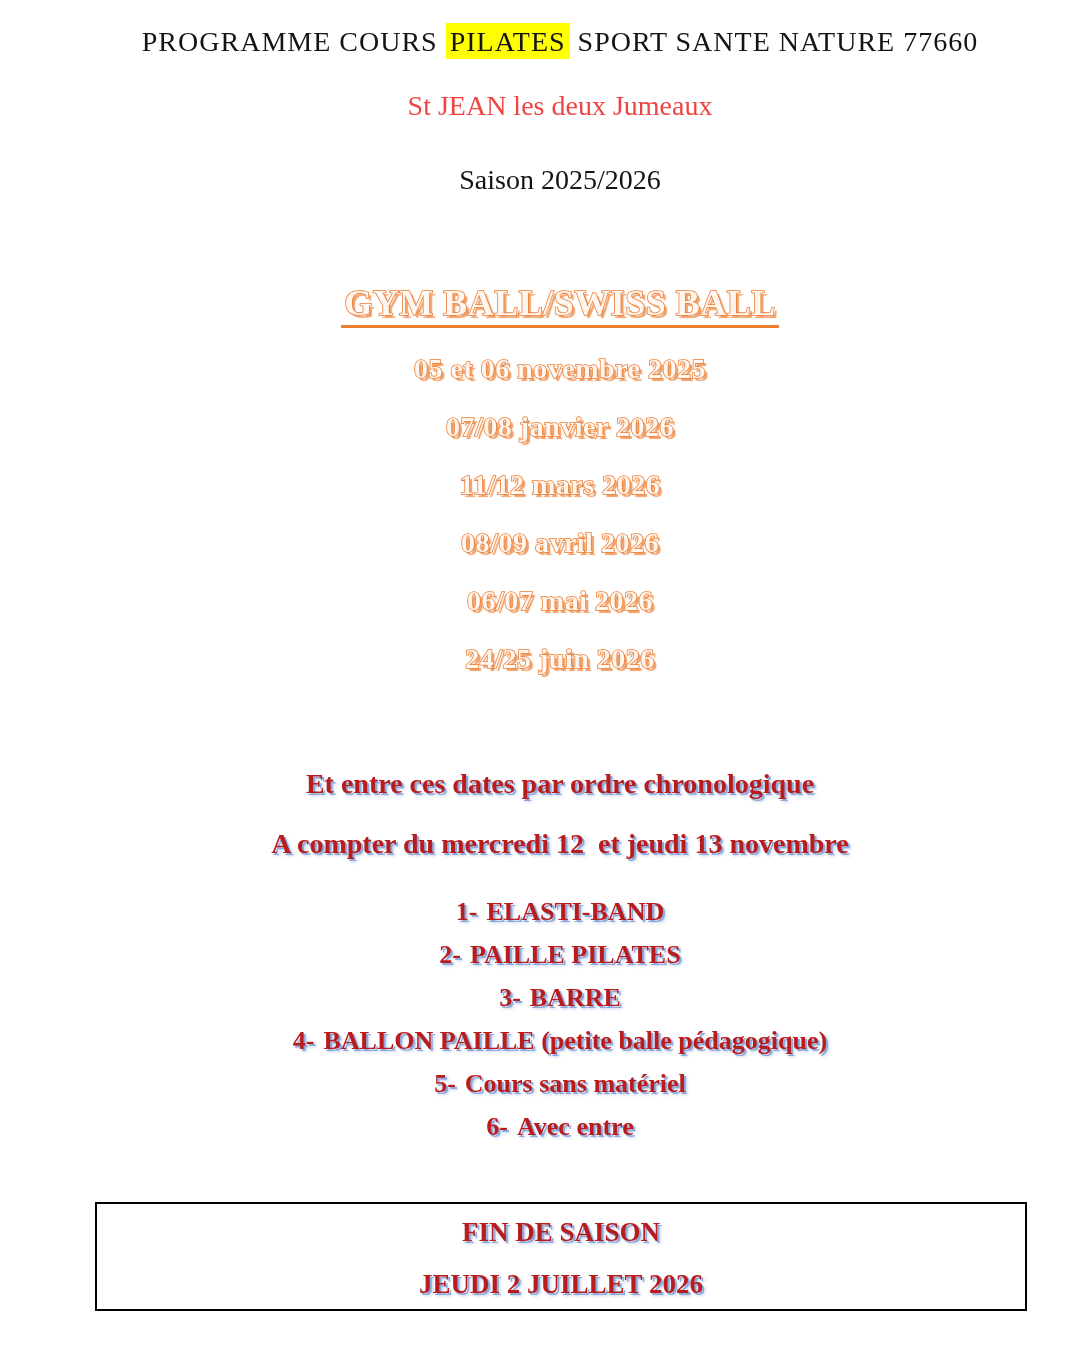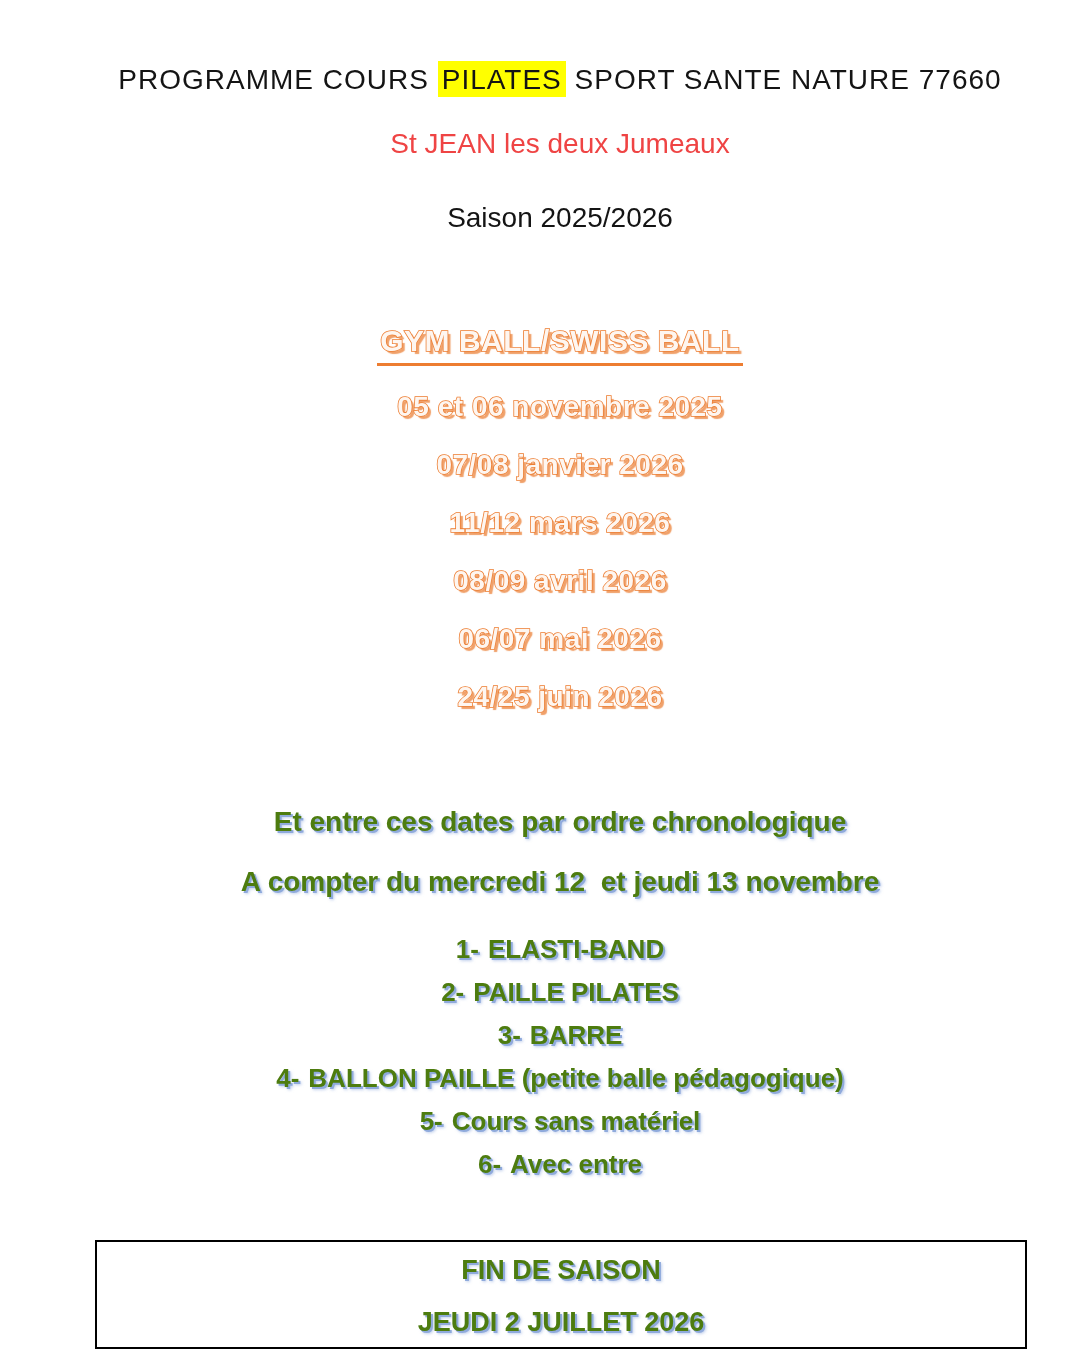--- a/index.html
+++ b/index.html
@@ -7,22 +7,22 @@
     padding: 0;
     background: #ffffff;
   }
   .page {
     position: relative;
     width: 1092px;
     height: 1366px;
     background: #ffffff;
     overflow: hidden;
     box-sizing: border-box;
-    padding: 63px 0 0 28px;
-    font-family: Liberation Sans, sans-serif;
+    padding: 25px 0 0 28px;
+    font-family: Liberation Serif, serif;
   }
   .content {
     width: 1064px;
     text-align: center;
   }
   p { margin: 0; }
 
   
   .doc-title {
     font-size: 28px;
@@ -58,40 +58,40 @@
     -webkit-text-stroke: 1.6px var(--orange, #ED7D31);
     paint-order: stroke fill;
     text-shadow: 3px 3px 1px rgba(235, 128, 55, 0.75);
     letter-spacing: 0.5px;
   }
   @supports not (-webkit-text-stroke: 1px black) {
     .outline-orange { color: var(--orange, #ED7D31); }
   }
   .gym-heading-wrap {
     margin-top: 87px;
-    font-size: 30px;
+    font-size: 36px;
     line-height: 38px;
   }
   .gym-underline {
     display: inline-block;
     border-bottom: 3px solid var(--orange, #ED7D31);
     padding: 0 3px 3px;
   }
   .dates {
     margin-top: 12px;
   }
   .date-line {
     font-size: 28px;
     line-height: 58px;
   }
 
   
   .shadow-blue {
     font-weight: 700;
-    color: #4d7c0f;
+    color: #b91c1c;
     text-shadow: 2px 2px 0 var(--blue_shadow, #8FAADC),
                  3px 3px 3px rgba(143, 170, 220, 0.55);
   }
   .intro-1 {
     margin-top: 78px;
     font-size: 28px;
     line-height: 36px;
     white-space: pre-wrap;
   }
   .intro-2 {

